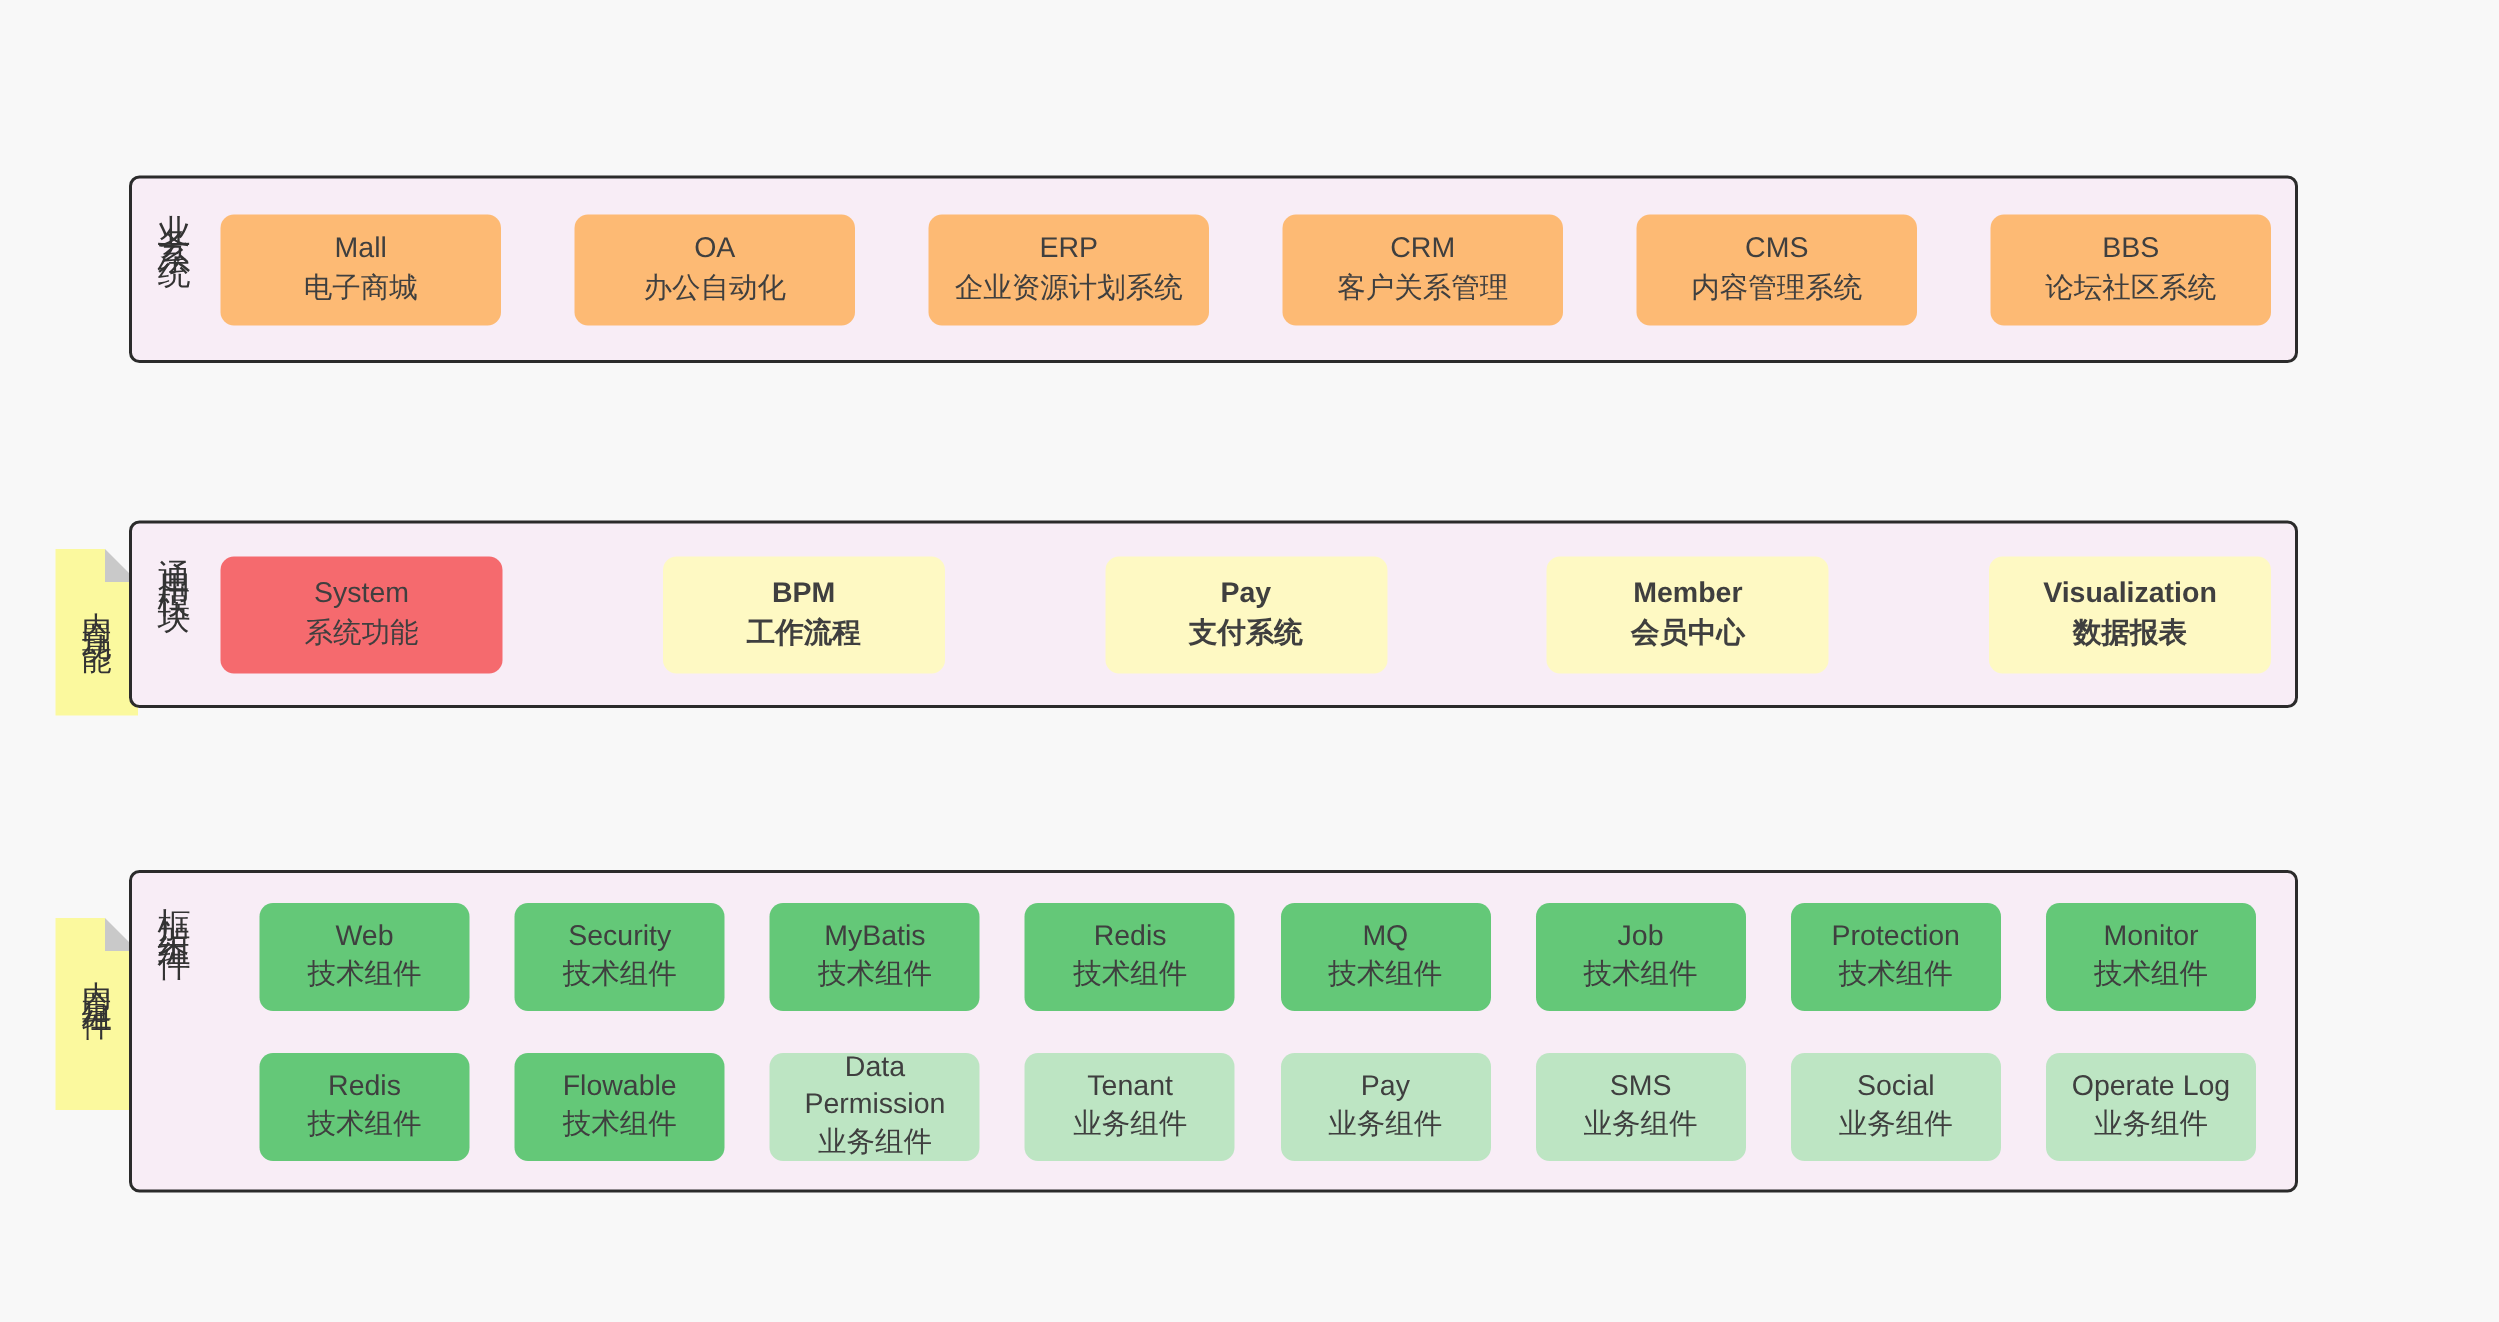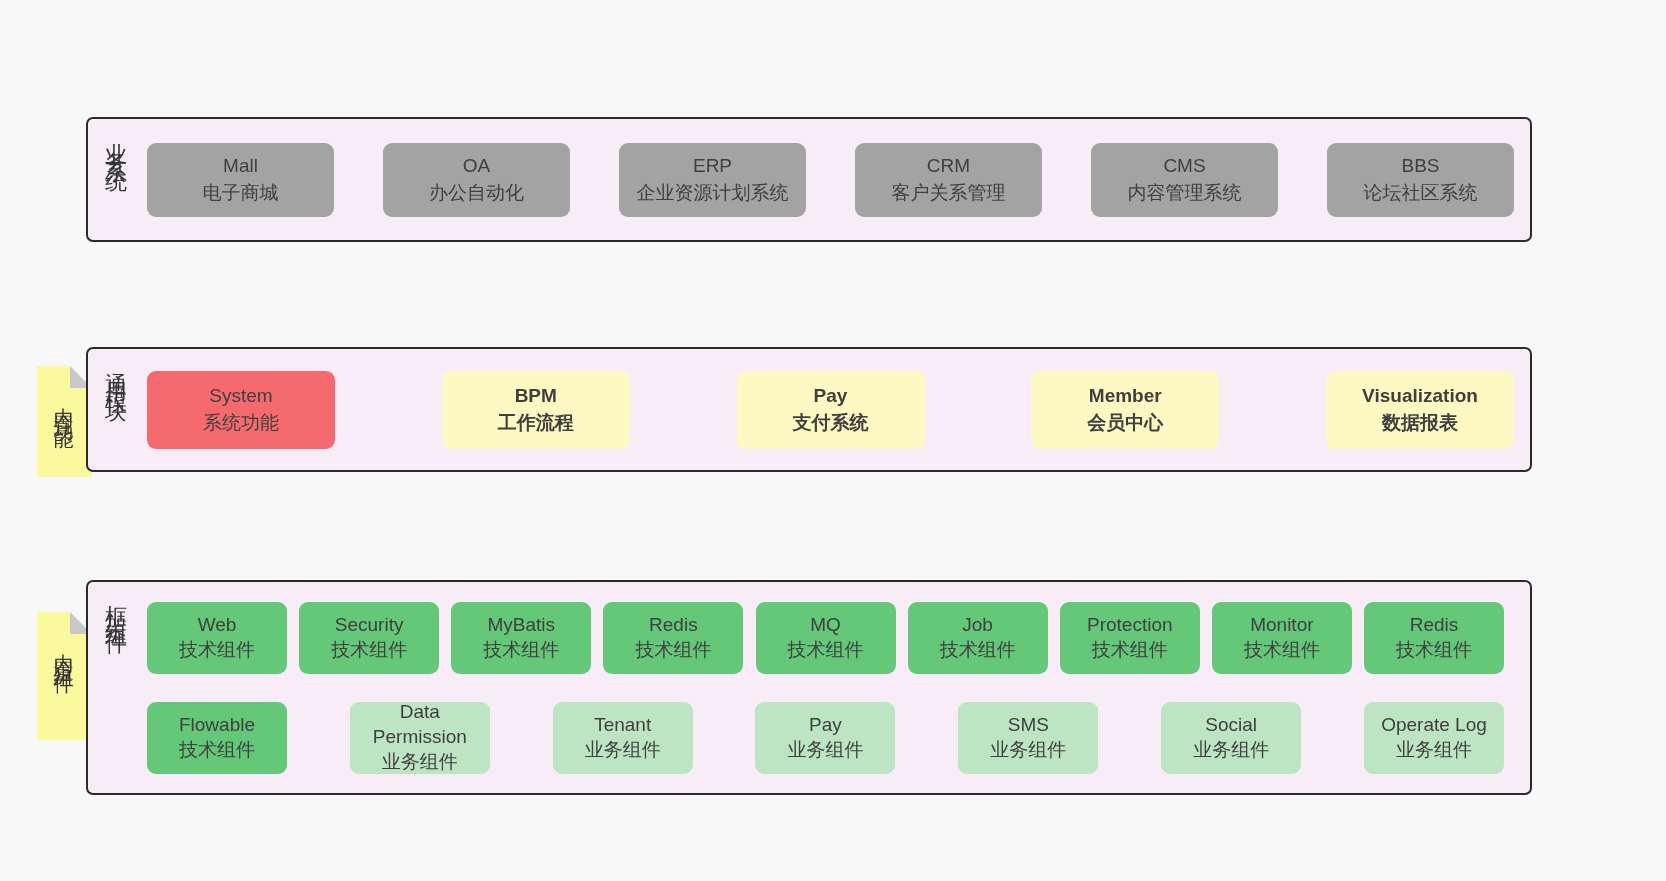--- a/index.html
+++ b/index.html
@@ -61,22 +61,22 @@
     justify-content: center;
     align-items: center;
     text-align: center;
     font-size: 19px;
     line-height: 1.42;
     color: #3f3f3f;
     padding: 2px 6px;
   }
   .band-0 .box { width: 187px; height: 74px; }
   .band-1 .box { width: 188px; height: 78px; }
-  .band-2 .box { width: 140px; height: 72px; line-height: 1.3; }
-  .blue        { background: #a3a3a3; }
+  .band-2 .box { width: 140px; height: 72px; line-height: 1.3; margin-left: 26px; }
+  .blue        { background: #fdba74; }
   .red         { background: #f56a6e; }
   .pink        { background: #fef9c3; font-weight: bold; }
   .green       { background: #64c878; }
   .green-light { background: #bde5c3; }
 
   
   .sticky {
     position: absolute;
     left: 37px;
     width: 55px;

